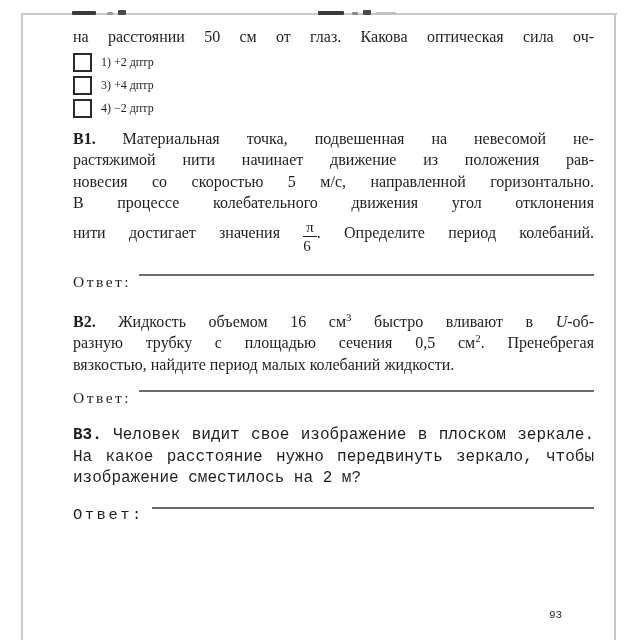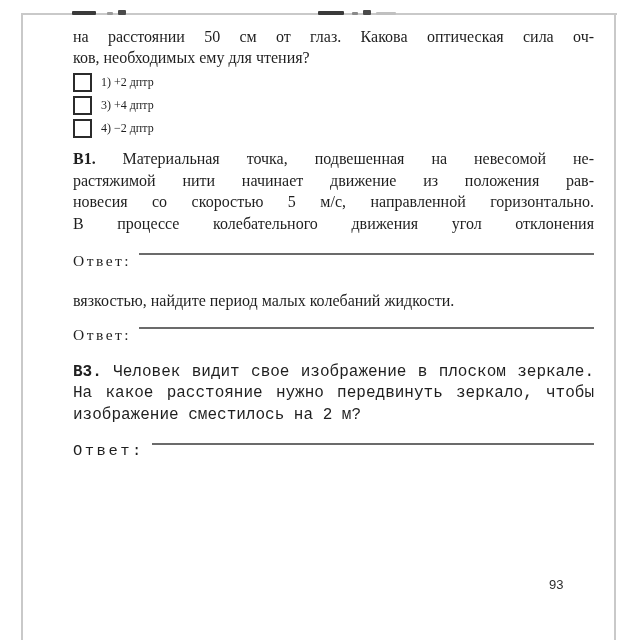--- a/index.html
+++ b/index.html
@@ -68,23 +68,23 @@
   .answer-label{
     font-size:15.5px;letter-spacing:2.5px;white-space:nowrap;
     padding-bottom:1px;
   }
   .answer-blank{
     flex:1;height:1px;border-bottom:2px solid #6b6b6b;
     margin-left:8px;margin-bottom:3px;
   }
 
   .page-number{
-    position:absolute;left:549px;top:577px;
-    font-size:13px;color:#2e2e2e;
-    font-family:Liberation Sans, sans-serif;
+    position:absolute;left:549px;top:609px;
+    font-size:11px;color:#2e2e2e;
+    font-family:Liberation Mono, monospace;
   }
 </style>
 </head>
 <body>
 
 <div class="edge edge-top"></div>
 <div class="edge edge-left"></div>
 <div class="edge edge-right"></div>
 
 <div class="art art1"></div>
@@ -92,21 +92,20 @@
 <div class="art art3"></div>
 <div class="art art4"></div>
 <div class="art art5"></div>
 <div class="art art6"></div>
 <div class="art art7"></div>
 
 <div class="content">
 
   <section class="q-a6">
     <div class="line">на расстоянии 50 см от глаз. Какова оптическая сила оч-</div>
-    <div class="line last">ков, необходимых ему для чтения?</div>
 
     <div class="options">
       <div class="option">
         <span class="checkbox"></span>
         <span class="option-label">1) +2 дптр</span>
       </div>
       <div class="option">
         <span class="checkbox"></span>
         <span class="option-label">3) +4 дптр</span>
       </div>
@@ -115,27 +114,30 @@
         <span class="option-label">4) −2 дптр</span>
       </div>
     </div>
   </section>
 
   <section class="qb q-b1">
     <div class="line"><span class="qlabel">В1.</span> <span>Материальная точка, подвешенная на невесомой не-</span></div>
     <div class="line">растяжимой нити начинает движение из положения рав-</div>
     <div class="line">новесия со скоростью 5 м/с, направленной горизонтально.</div>
     <div class="line">В процессе колебательного движения угол отклонения</div>
+    <div class="line fracline"><span>нити достигает значения</span> <span class="frac"><span class="num">π</span><span class="den">6</span></span><span>. Определите период колебаний.</span></div>
     <div class="answer-row answer-b1">
       <span class="answer-label">Ответ:</span>
       <span class="answer-blank"></span>
     </div>
   </section>
 
   <section class="qb q-b2">
+    <div class="line"><span class="qlabel">В2.</span> <span>Жидкость объемом 16 см</span><sup>3</sup><span> быстро вливают в </span><span class="uletter">U</span><span>-об-</span></div>
+    <div class="line"><span>разную трубку с площадью сечения 0,5 см</span><sup>2</sup><span>. Пренебрегая</span></div>
     <div class="line last">вязкостью, найдите период малых колебаний жидкости.</div>
     <div class="answer-row answer-b2">
       <span class="answer-label">Ответ:</span>
       <span class="answer-blank"></span>
     </div>
   </section>
 
   <section class="qb q-b3">
     <div class="line"><span class="qlabel">В3.</span> <span>Человек видит свое изображение в плоском зеркале.</span></div>
     <div class="line">На какое расстояние нужно передвинуть зеркало, чтобы</div>

